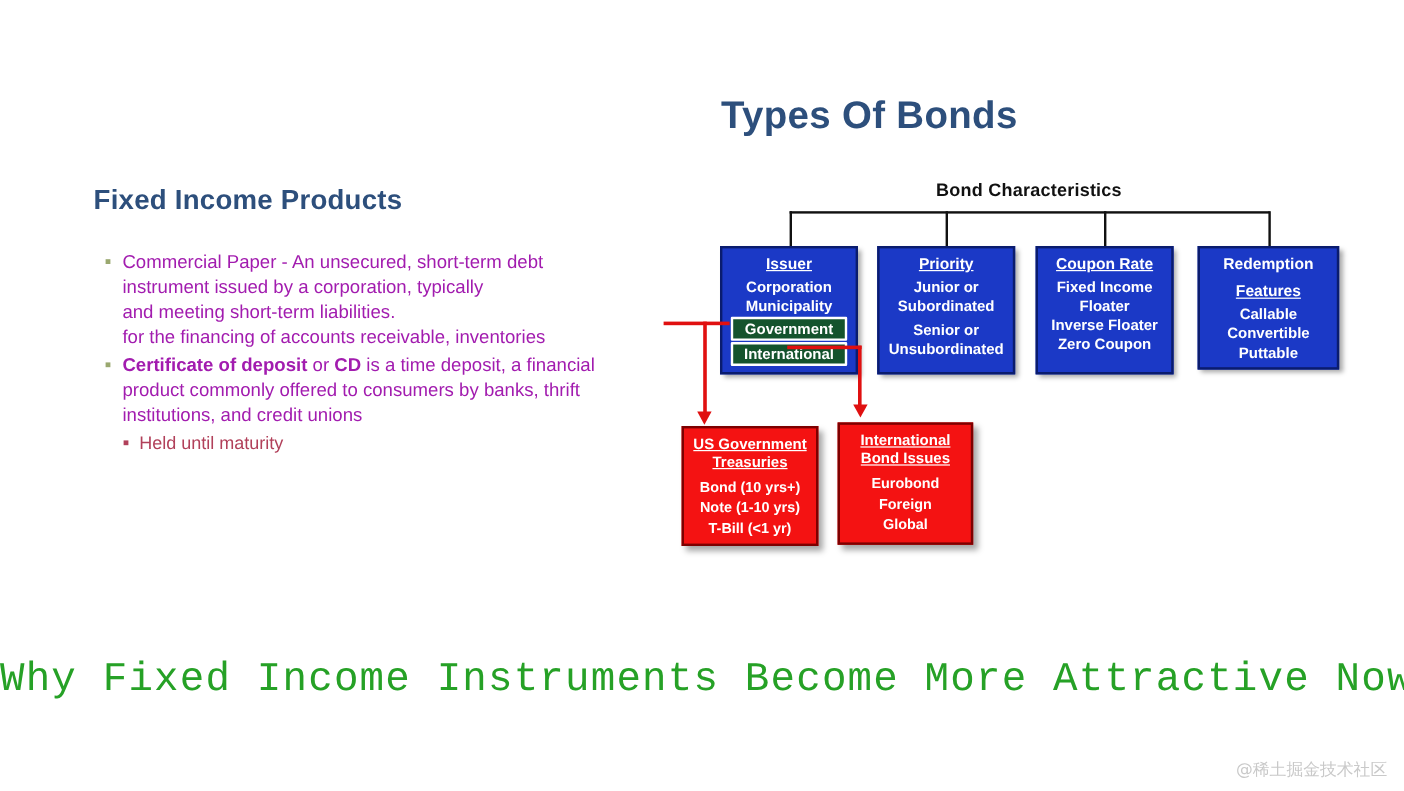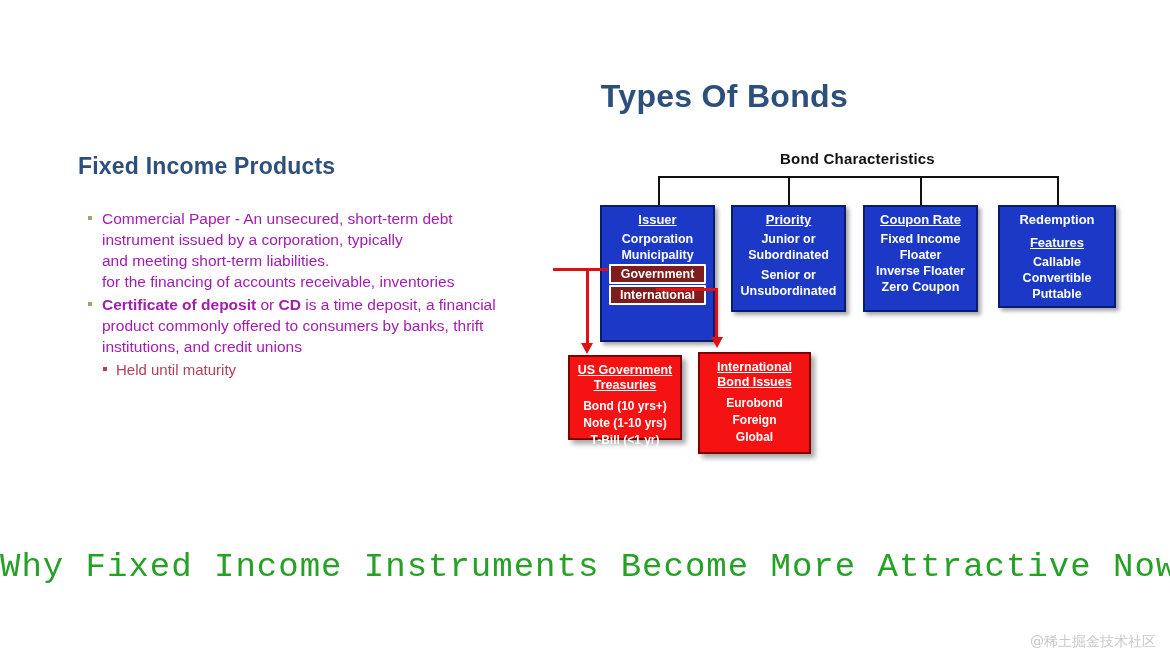--- a/index.html
+++ b/index.html
@@ -75,27 +75,27 @@
     line-height:16px;
     padding:5px 2px 6px 2px;
     box-sizing:border-box;
   }
   .bbox .hdr{
     color:#ffffff;text-decoration:underline;
     font-size:13px;font-weight:bold;
     margin-bottom:4px;display:block;line-height:15px;
   }
   .bbox .it{display:block;}
-  #box-issuer{left:52px;width:115px;height:137px;}
+  #box-issuer{left:52px;width:115px;height:107px;}
   #box-priority{left:183px;width:115px;height:107px;}
   #box-coupon{left:315px;width:115px;height:107px;}
   #box-redemption{left:450px;width:118px;height:103px;}
 
   .hl{
-    display:block;background:#7f1d1d;
+    display:block;background:#14532d;
     border:2px solid #ffffff;
     margin:1px 5px;padding:0 2px;
     border-radius:1px;line-height:16px;
   }
 
   
   .rbox{
     position:absolute;
     background:#f41212;
     border:2px solid #7d0000;
@@ -103,21 +103,21 @@
     text-align:center;color:#ffffff;
     font-size:12px;font-weight:bold;line-height:17px;
     padding:6px 2px;box-sizing:border-box;
   }
   .rbox .hdr{
     display:block;text-decoration:underline;font-size:12.5px;
     line-height:15px;margin-bottom:5px;
   }
   .rbox .hdr .l1{text-decoration:none;display:block;}
   .rbox .it{display:block;}
-  #box-treasuries{left:20px;top:215px;width:114px;height:85px;}
+  #box-treasuries{left:20px;top:215px;width:114px;height:100px;}
   #box-intl{left:150px;top:212px;width:113px;height:102px;}
 
   
   .ar{position:absolute;background:#e01010;}
   .ar-h1{left:5px;top:128px;width:55px;height:3px;}
   .ar-v1{left:38px;top:128px;width:3px;height:78px;}
   .ar-head1{
     position:absolute;left:33px;top:203px;
     width:0;height:0;border-left:6px solid transparent;
     border-right:6px solid transparent;border-top:11px solid #e01010;

